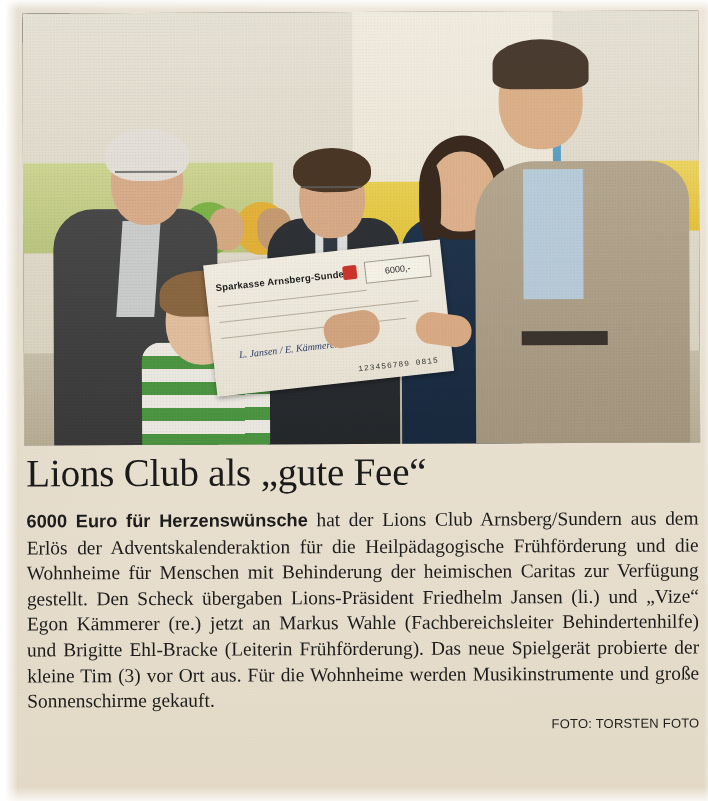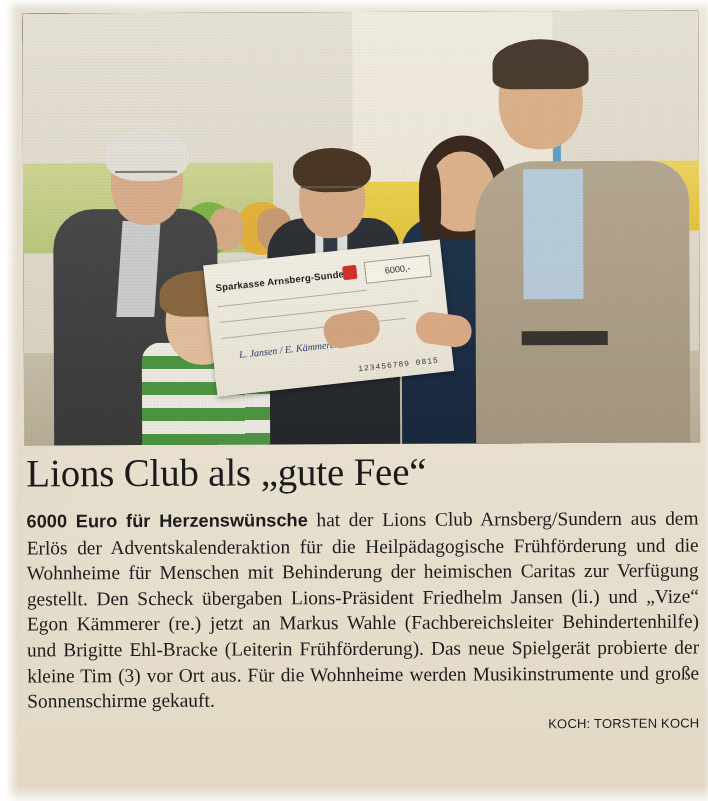--- a/index.html
+++ b/index.html
@@ -304,21 +304,21 @@
 
         <div class="photo-tone"></div>
         <div class="photo-halftone"></div>
       </div>
     </div>
 
     <div class="article">
       <h1 class="headline">Lions Club als „gute Fee“</h1>
       <p class="body-copy"><span class="lead-in">6000 Euro für Herzenswünsche</span><span> hat der Lions Club Arnsberg/Sundern aus dem Erlös der Adventskalenderaktion für die Heilpädagogische Frühförderung und die Wohnheime für Menschen mit Behinderung der heimischen Caritas zur Verfügung gestellt. Den Scheck übergaben Lions-Präsident Friedhelm Jansen (li.) und „Vize“ Egon Kämmerer (re.) jetzt an Markus Wahle (Fachbereichsleiter Behindertenhilfe) und Brigitte Ehl-Bracke (Leiterin Frühförderung). Das neue Spielgerät probierte der kleine Tim (3) vor Ort aus. Für die Wohnheime werden Musikinstrumente und große Sonnenschirme gekauft.</span></p>
       <div class="credit-row">
-        <span class="credit">KOCH: TORSTEN KOCH</span>
+        <span class="credit">FOTO: TORSTEN FOTO</span>
       </div>
     </div>
 
   </div>
 
   <div id="grain"></div>
   <div id="edge-left"></div>
   <div id="edge-right"></div>
   <div id="edge-top"></div>
   <div id="edge-bottom"></div>

